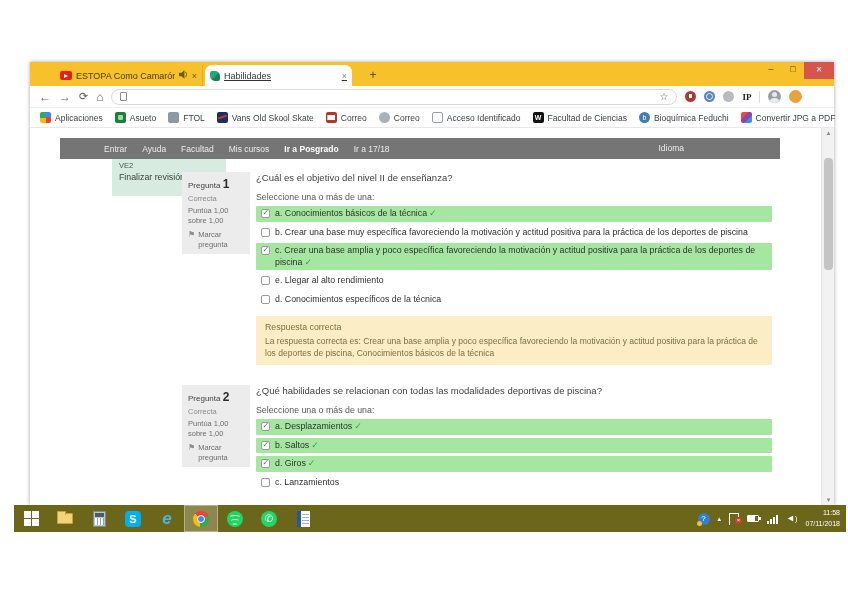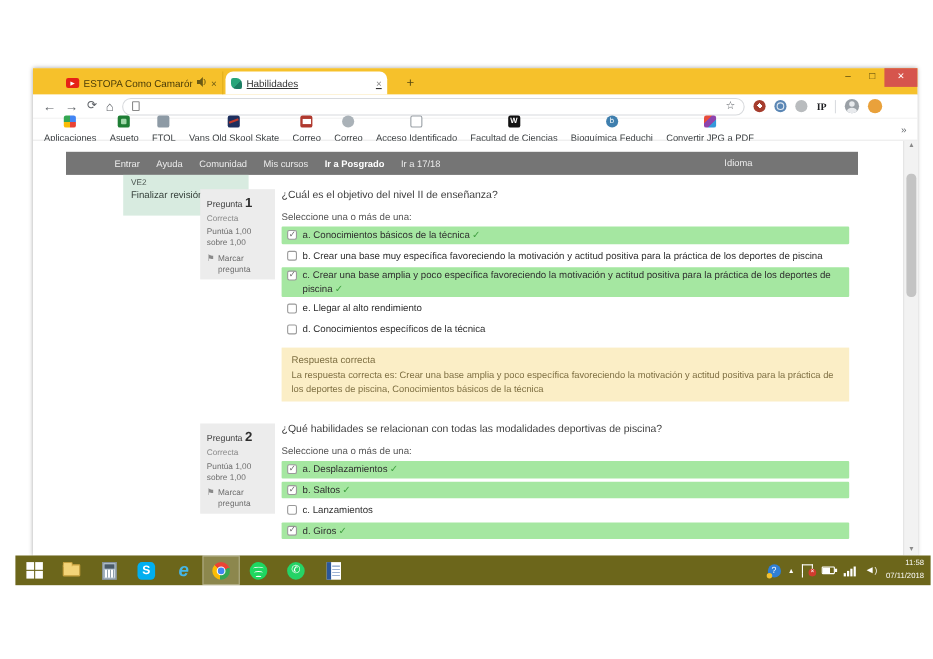--- a/index.html
+++ b/index.html
@@ -38,21 +38,21 @@
   .ext.globe::after{content:"";position:absolute;inset:2px;border:1px solid rgba(255,255,255,.8);border-radius:50%;}
   .ext.gray{background:#b9bcbe;}
   .ip-label{font-size:9px;font-weight:bold;color:#202124;font-family:"Liberation Serif","DejaVu Serif",serif;}
   .tb-sep{width:1px;height:12px;background:#dadce0;}
   .avatar{width:13px;height:13px;border-radius:50%;background:#9aa0a6;position:relative;overflow:hidden;}
   .avatar::before{content:"";position:absolute;left:4px;top:2px;width:5px;height:5px;border-radius:50%;background:#e8eaed;}
   .avatar::after{content:"";position:absolute;left:2px;top:8px;width:9px;height:6px;border-radius:50%;background:#e8eaed;}
   .orange-dot{width:13px;height:13px;border-radius:50%;background:#e9a13b;}
 
   .bookmarks{position:absolute;left:0;top:46px;width:100%;height:20px;background:#fff;border-bottom:1px solid #e8e8e8;display:flex;align-items:center;padding:0 10px;gap:12px;font-size:8.5px;color:#3c4043;white-space:nowrap;}
-  .bm{display:flex;align-items:center;gap:4px;flex-direction:column;}
+  .bm{display:flex;align-items:center;gap:4px;}
   .bi{width:11px;height:11px;flex:0 0 auto;border-radius:2px;}
   .bi.apps{background:conic-gradient(#4285f4 0 25%,#ea4335 0 50%,#fbbc05 0 75%,#34a853 0);}
   .bi.asueto{background:#1e7e34;position:relative;}
   .bi.asueto::after{content:"";position:absolute;inset:3px;background:#9fd7a8;border-radius:1px;}
   .bi.ftol{background:#8d9aa5;}
   .bi.vans{background:#1d2f5e;position:relative;}
   .bi.vans::after{content:"";position:absolute;left:1px;top:4px;width:9px;height:2px;background:#c1392b;transform:rotate(-20deg);}
   .bi.correo{background:#b0392e;position:relative;}
   .bi.correo::after{content:"";position:absolute;left:1.5px;top:3px;width:8px;height:5px;background:#fff;clip-path:polygon(0 0,100% 0,100% 100%,0 100%);}
   .bi.prado{background:#aab2b8;border-radius:50%;}
@@ -239,21 +239,21 @@
         <span class="chev">»</span>
 
       </span>
     </div>
 
     <div class="page">
 
       <div class="m-navbar">
         <span>Entrar</span>
         <span>Ayuda</span>
-        <span>Comunidad</span>
+        <span>Facultad</span>
         <span>Mis cursos</span>
         <span class="bold">Ir a Posgrado</span>
         <span>Ir a 17/18</span>
         <span class="m-lang">Idioma</span>
       </div>
 
       <div class="mint">
         <div class="l1">VE2</div>
         <div class="l2">Finalizar revisión</div>
       </div>
@@ -309,27 +309,27 @@
         <div class="qtext">¿Qué habilidades se relacionan con todas las modalidades deportivas de piscina?</div>
         <div class="prompt">Seleccione una o más de una:</div>
         <div class="opt green">
           <span class="cb checked"></span>
           <div class="opt-body"><span>a. Desplazamientos</span><span class="tick">✓</span></div>
         </div>
         <div class="opt green">
           <span class="cb checked"></span>
           <div class="opt-body"><span>b. Saltos</span><span class="tick">✓</span></div>
         </div>
+        <div class="opt green">
+          <span class="cb checked"></span>
+          <div class="opt-body"><span>d. Giros</span><span class="tick">✓</span></div>
+        </div>
         <div class="opt">
           <span class="cb"></span>
           <div class="opt-body"><span>c. Lanzamientos</span></div>
-        </div>
-        <div class="opt green">
-          <span class="cb checked"></span>
-          <div class="opt-body"><span>d. Giros</span><span class="tick">✓</span></div>
         </div>
       </div>
 
       <div class="scrollbar">
         <span class="sb-arrow up">▴</span>
         <div class="sb-thumb"></div>
         <span class="sb-arrow down">▾</span>
       </div>
     </div>
   </div>

